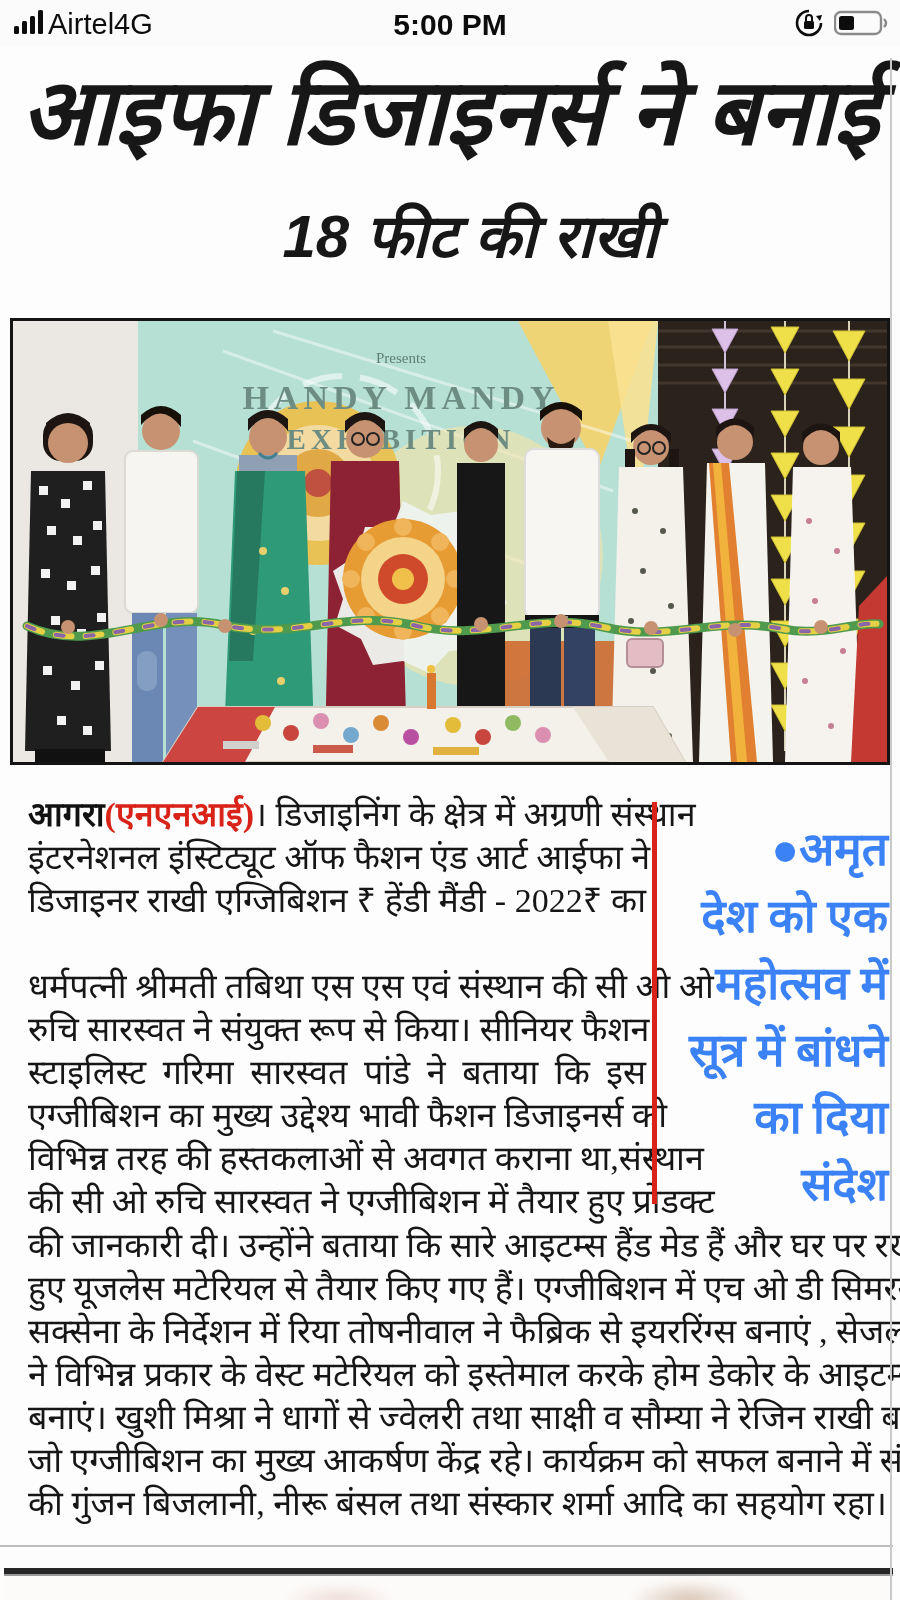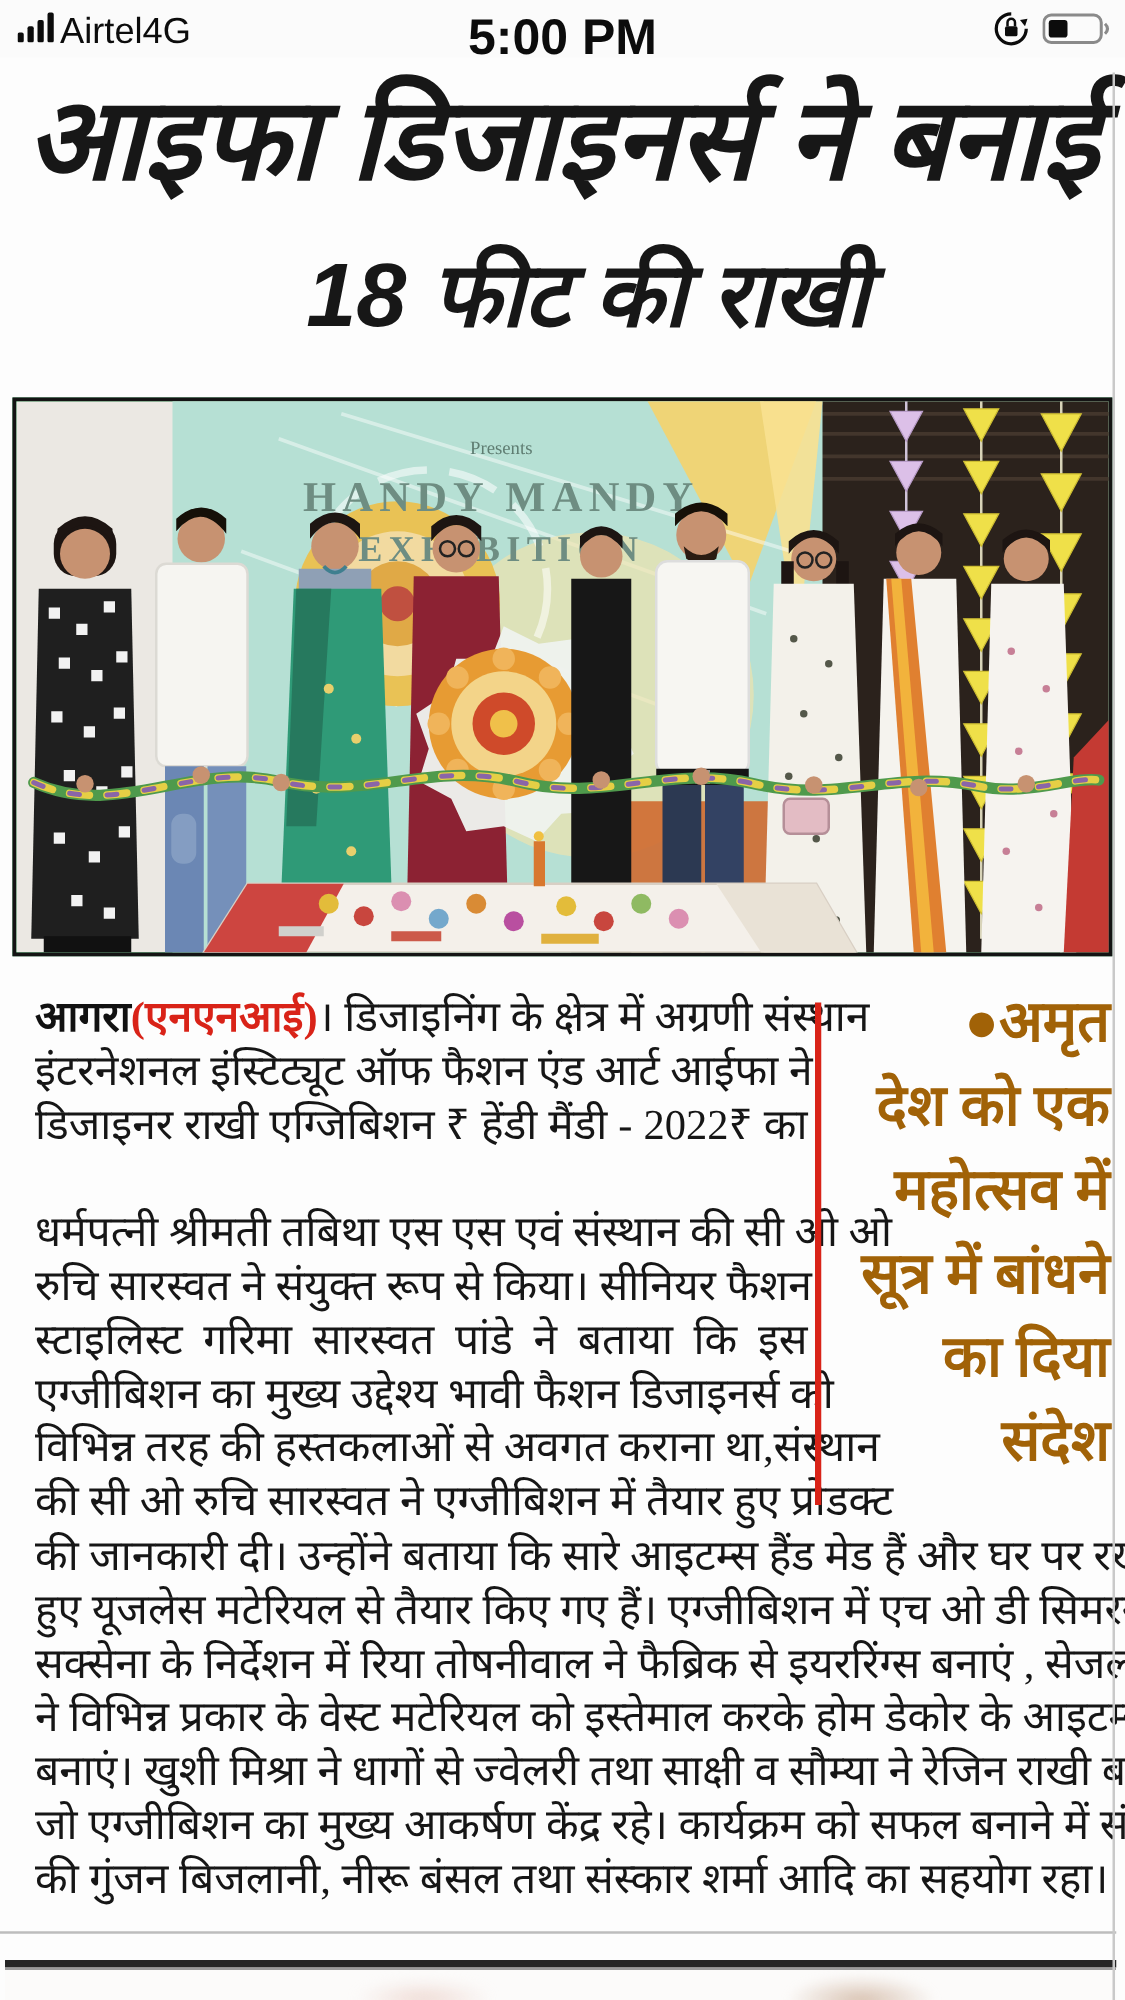--- a/index.html
+++ b/index.html
@@ -3,41 +3,41 @@
 <meta charset="utf-8">
 <style>
   html,body{margin:0;padding:0;background:#ffffff;}
   #screen{position:relative;width:900px;height:1600px;background:#fdfdfd;overflow:hidden;
           font-family:"Liberation Serif",serif;color:#1c1c1c;}
   
   .statusbar{position:absolute;left:0;top:0;width:900px;height:46px;background:#fbfbfb;}
   .sb-left{position:absolute;left:14px;top:8px;display:flex;align-items:center;
            font-family:"Liberation Sans",sans-serif;font-size:29px;color:#0c0c0c;}
   .sb-time{position:absolute;left:0;right:0;top:8px;text-align:center;
-           font-family:"Liberation Sans",sans-serif;font-weight:bold;font-size:40px;color:#0c0c0c;}
+           font-family:"Liberation Sans",sans-serif;font-weight:bold;font-size:30px;color:#0c0c0c;}
   .sb-right{position:absolute;right:10px;top:8px;display:flex;align-items:center;gap:10px;}
   
   .headline{position:absolute;left:0;top:48px;width:900px;text-align:center;
             font-family:"Liberation Sans",sans-serif;font-weight:800;color:#171717;font-style:italic;}
   .headline .h1{font-size:92px;line-height:128px;white-space:nowrap;}
-  .headline .h2{font-size:72px;line-height:122px;white-space:nowrap;padding-left:40px;}
+  .headline .h2{font-size:60px;line-height:122px;white-space:nowrap;padding-left:40px;}
   
   .photo{position:absolute;left:10px;top:318px;width:880px;height:447px;border:3px solid #141414;
          box-sizing:border-box;background:#15803d;}
   .photo svg{display:block;width:100%;height:100%;}
   
   .bodyline{position:absolute;font-size:34px;line-height:43px;height:43px;color:#161616;
             text-align:justify;text-align-last:justify;overflow:visible;white-space:nowrap;}
   .colline{left:28px;width:618px;}
   .fullline{left:28px;width:845px;}
   .dateline{font-weight:bold;color:#111;}
   .agency{font-weight:bold;color:#d92318;}
   
-  .pq{position:absolute;left:668px;top:784px;width:220px;text-align:right;
-      font-weight:bold;font-size:46px;color:#a16207;}
+  .pq{position:absolute;left:668px;top:816px;width:220px;text-align:right;
+      font-weight:bold;font-size:46px;color:#3b82f6;}
   .pq div{line-height:67px;height:67px;white-space:nowrap;}
   .pqrule{position:absolute;left:652px;top:802px;width:5px;height:402px;background:#d92318;}
   
   .divider{position:absolute;left:0;top:1545px;width:893px;height:2px;background:#bdbdbd;}
   .nextphoto{position:absolute;left:4px;top:1568px;width:889px;height:32px;background:#fcfbfa;
              border-top:6px solid #262626;box-shadow:inset 0 2px 0 #9a9a9a;}
   .blur1{position:absolute;left:625px;top:6px;width:120px;height:40px;border-radius:50%;
          background:radial-gradient(closest-side,#d8c2b1,rgba(255,255,255,0));filter:blur(4px);}
   .blur2{position:absolute;left:280px;top:10px;width:110px;height:30px;border-radius:50%;
          background:radial-gradient(closest-side,#eed9d2,rgba(255,255,255,0));filter:blur(5px);}

